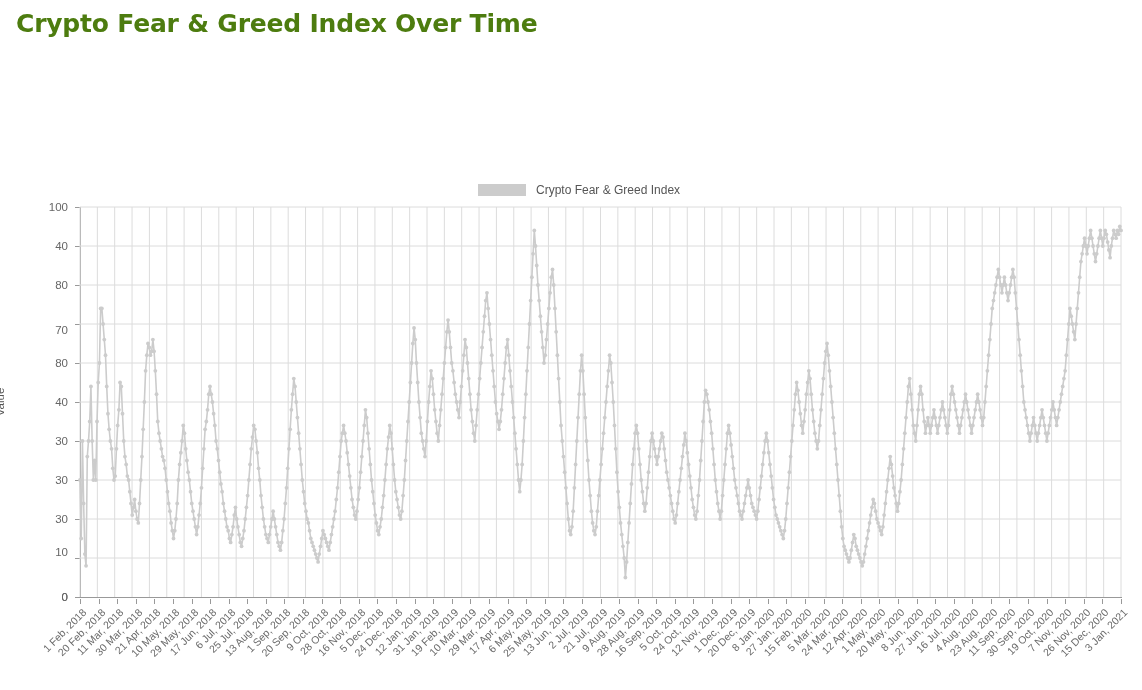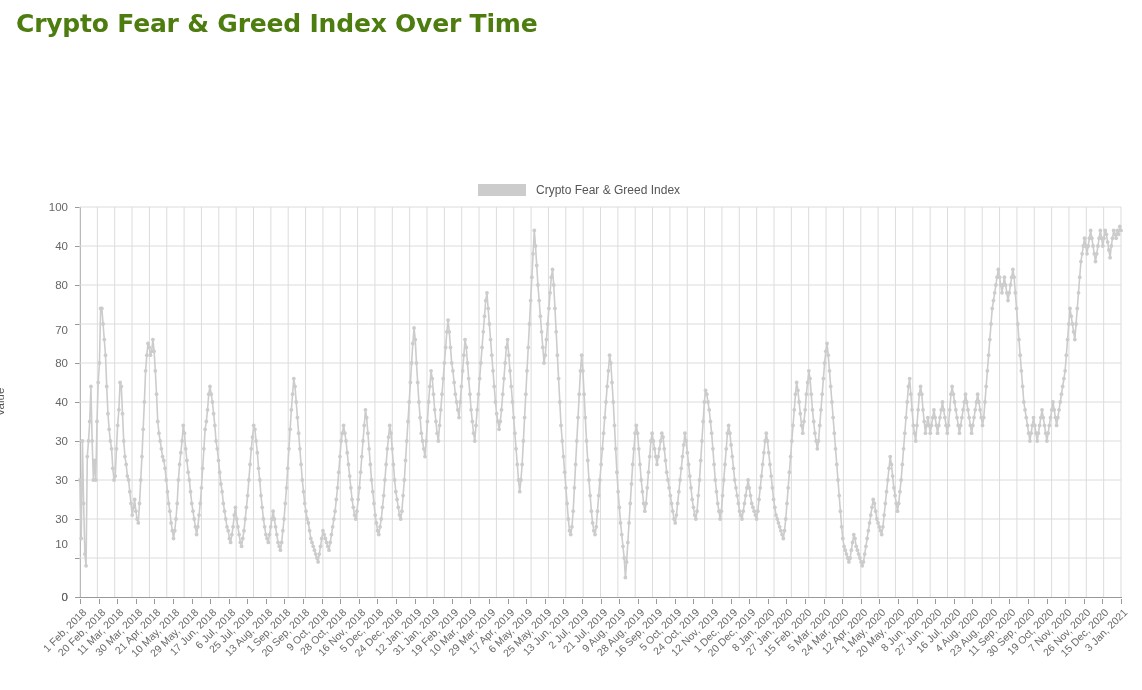--- a/index.html
+++ b/index.html
@@ -181,21 +181,21 @@
   <div class="chart-wrap">
 
     <div class="legend">
       <span class="legend-swatch"></span>
       <span class="legend-label">Crypto Fear &amp; Greed Index</span>
     </div>
 
     <div class="ylabels" id="ylabels">
         <div class="ytick" style="top: 429px;">0</div>
         <div class="ytick-mark" style="top: 429px; left: 75px;"></div>
-        <div class="ytick" style="top: 376px;">10</div>
+        <div class="ytick" style="top: 384px;">10</div>
         <div class="ytick-mark" style="top: 390px; left: 75px;"></div>
         <div class="ytick" style="top: 351px;">30</div>
         <div class="ytick-mark" style="top: 351px; left: 75px;"></div>
         <div class="ytick" style="top: 312px;">30</div>
         <div class="ytick-mark" style="top: 312px; left: 75px;"></div>
         <div class="ytick" style="top: 273px;">30</div>
         <div class="ytick-mark" style="top: 273px; left: 75px;"></div>
         <div class="ytick" style="top: 234px;">40</div>
         <div class="ytick-mark" style="top: 234px; left: 75px;"></div>
         <div class="ytick" style="top: 195px;">80</div>

